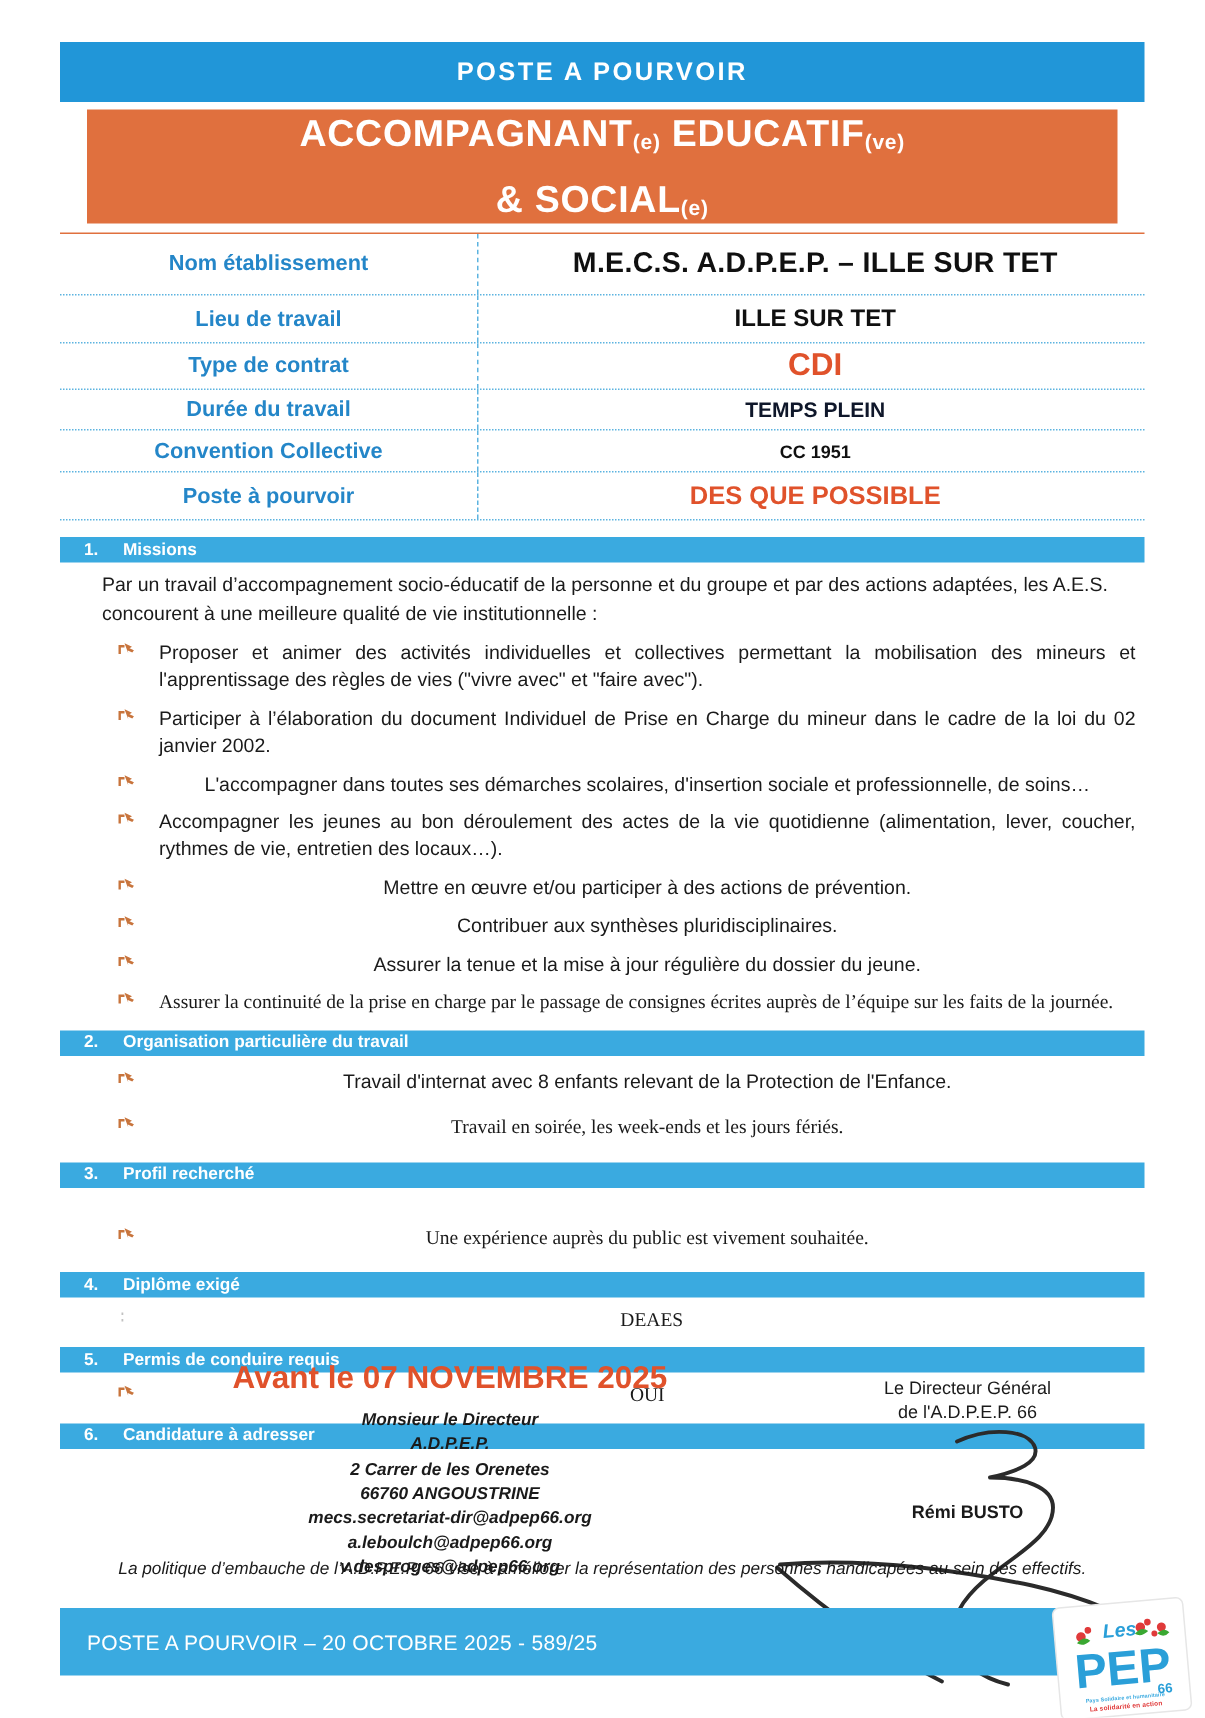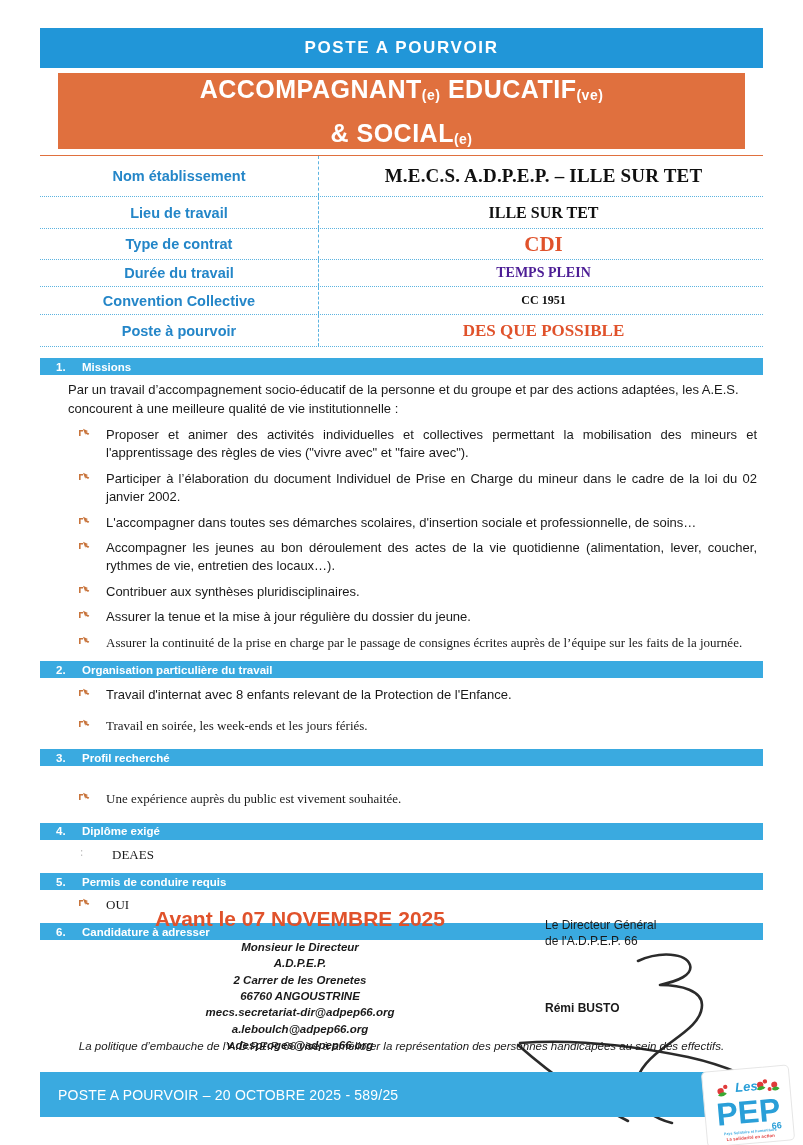--- a/index.html
+++ b/index.html
@@ -86,32 +86,31 @@
     flex: 0 0 278px;
     text-align: center;
     color: #2486c8;
     font-weight: bold;
     font-size: 14.5px;
   }
   .info-value {
     flex: 1 1 auto;
     text-align: center;
     padding-left: 6px;
-    font-family: Liberation Serif, serif;
   }
   .vline {
     position: absolute;
     left: 278px;
     top: 0; bottom: 0;
     border-left: 1px dashed #5cb3e0;
   }
   .v-estab  { font-size: 19px; font-weight: bold; color: #101010; letter-spacing: 0.2px; }
   .v-lieu   { font-size: 16px; font-weight: bold; color: #101010; }
   .v-cdi    { font-size: 21px; font-weight: bold; color: #e0522b; }
-  .v-temps  { font-size: 14px; font-weight: bold; color: #4c1d95; }
+  .v-temps  { font-size: 14px; font-weight: bold; color: #0f172a; }
   .v-cc     { font-size: 12px; font-weight: bold; color: #101010; }
   .v-poste  { font-size: 17px; font-weight: bold; color: #e0522b; }
 
   
   .content {
     position: absolute;
     left: 40px; top: 358px;
     width: 723px;
   }
   .sec-bar {
@@ -147,21 +146,21 @@
     position: relative;
     font-size: 13px;
     line-height: 1.42;
     padding-left: 66px;
     padding-right: 6px;
     margin-bottom: 7px;
     text-align: justify;
     text-justify: inter-word;
   }
   .bullet-item:last-child { margin-bottom: 0; font-family: Liberation Serif, serif; }
-  .bullet-item.nojust { text-align: left; }
+  .bullet-item.nojust { text-align: center; }
   .bullet-icon {
     position: absolute;
     left: 38px;
     top: 1px;
     width: 13px;
     height: 13px;
     color: #c8743c;
     font-size: 12px;
     line-height: 13px;
   }
@@ -193,20 +192,21 @@
     font-style: italic;
     font-weight: bold;
     font-size: 11.5px;
     line-height: 1.42;
     color: #1a1a1a;
   }
   .sig-block {
     position: absolute;
     left: 505px; top: 14px;
     width: 200px;
+    text-align: center;
   }
   .sig-title {
     font-size: 12px;
     line-height: 1.35;
     color: #1a1a1a;
   }
   .sig-name {
     margin-top: 52px;
     font-size: 12px;
     font-weight: bold;
@@ -355,20 +355,28 @@
         </span>
         <span>L'accompagner dans toutes ses démarches scolaires, d'insertion sociale et professionnelle, de soins…</span>
       </li>
       <li class="bullet-item">
         <span class="bullet-icon">
           <svg width="13" height="13" viewBox="0 0 13 13">
               <path d="M1 3h4v1.6H2.6V9H1zM5 1.8l5 2.3-1.7 1 3 1.4-1.1 1.5-3-1.4.3 1.9z" fill="#c8743c"></path>
             </svg>
         </span>
         <span>Accompagner les jeunes au bon déroulement des actes de la vie quotidienne (alimentation, lever, coucher, rythmes de vie, entretien des locaux…).</span>
+      </li>
+      <li class="bullet-item nojust">
+        <span class="bullet-icon">
+          <svg width="13" height="13" viewBox="0 0 13 13">
+              <path d="M1 3h4v1.6H2.6V9H1zM5 1.8l5 2.3-1.7 1 3 1.4-1.1 1.5-3-1.4.3 1.9z" fill="#c8743c"></path>
+            </svg>
+        </span>
+        <span>Mettre en œuvre et/ou participer à des actions de prévention.</span>
       </li>
       <li class="bullet-item nojust">
         <span class="bullet-icon">
           <svg width="13" height="13" viewBox="0 0 13 13">
               <path d="M1 3h4v1.6H2.6V9H1zM5 1.8l5 2.3-1.7 1 3 1.4-1.1 1.5-3-1.4.3 1.9z" fill="#c8743c"></path>
             </svg>
         </span>
         <span>Contribuer aux synthèses pluridisciplinaires.</span>
       </li>
       <li class="bullet-item nojust">

